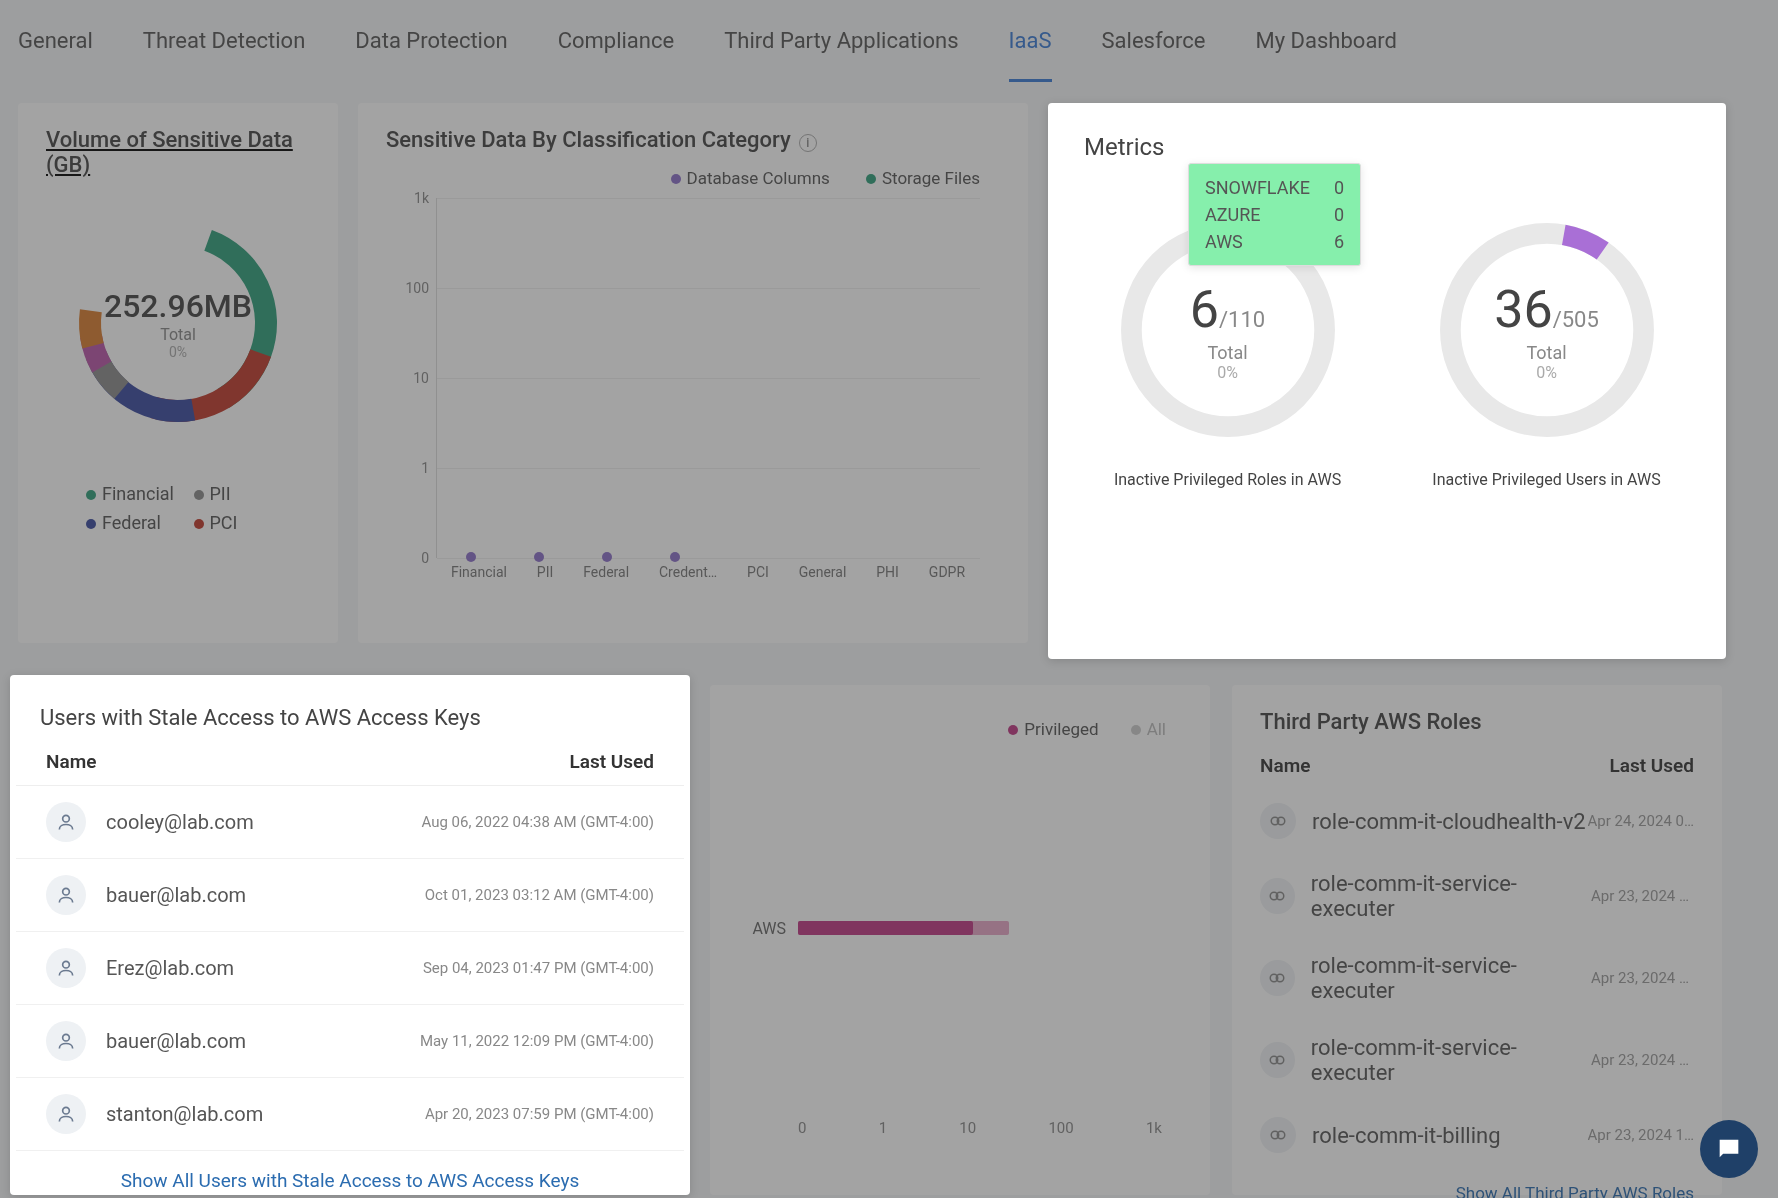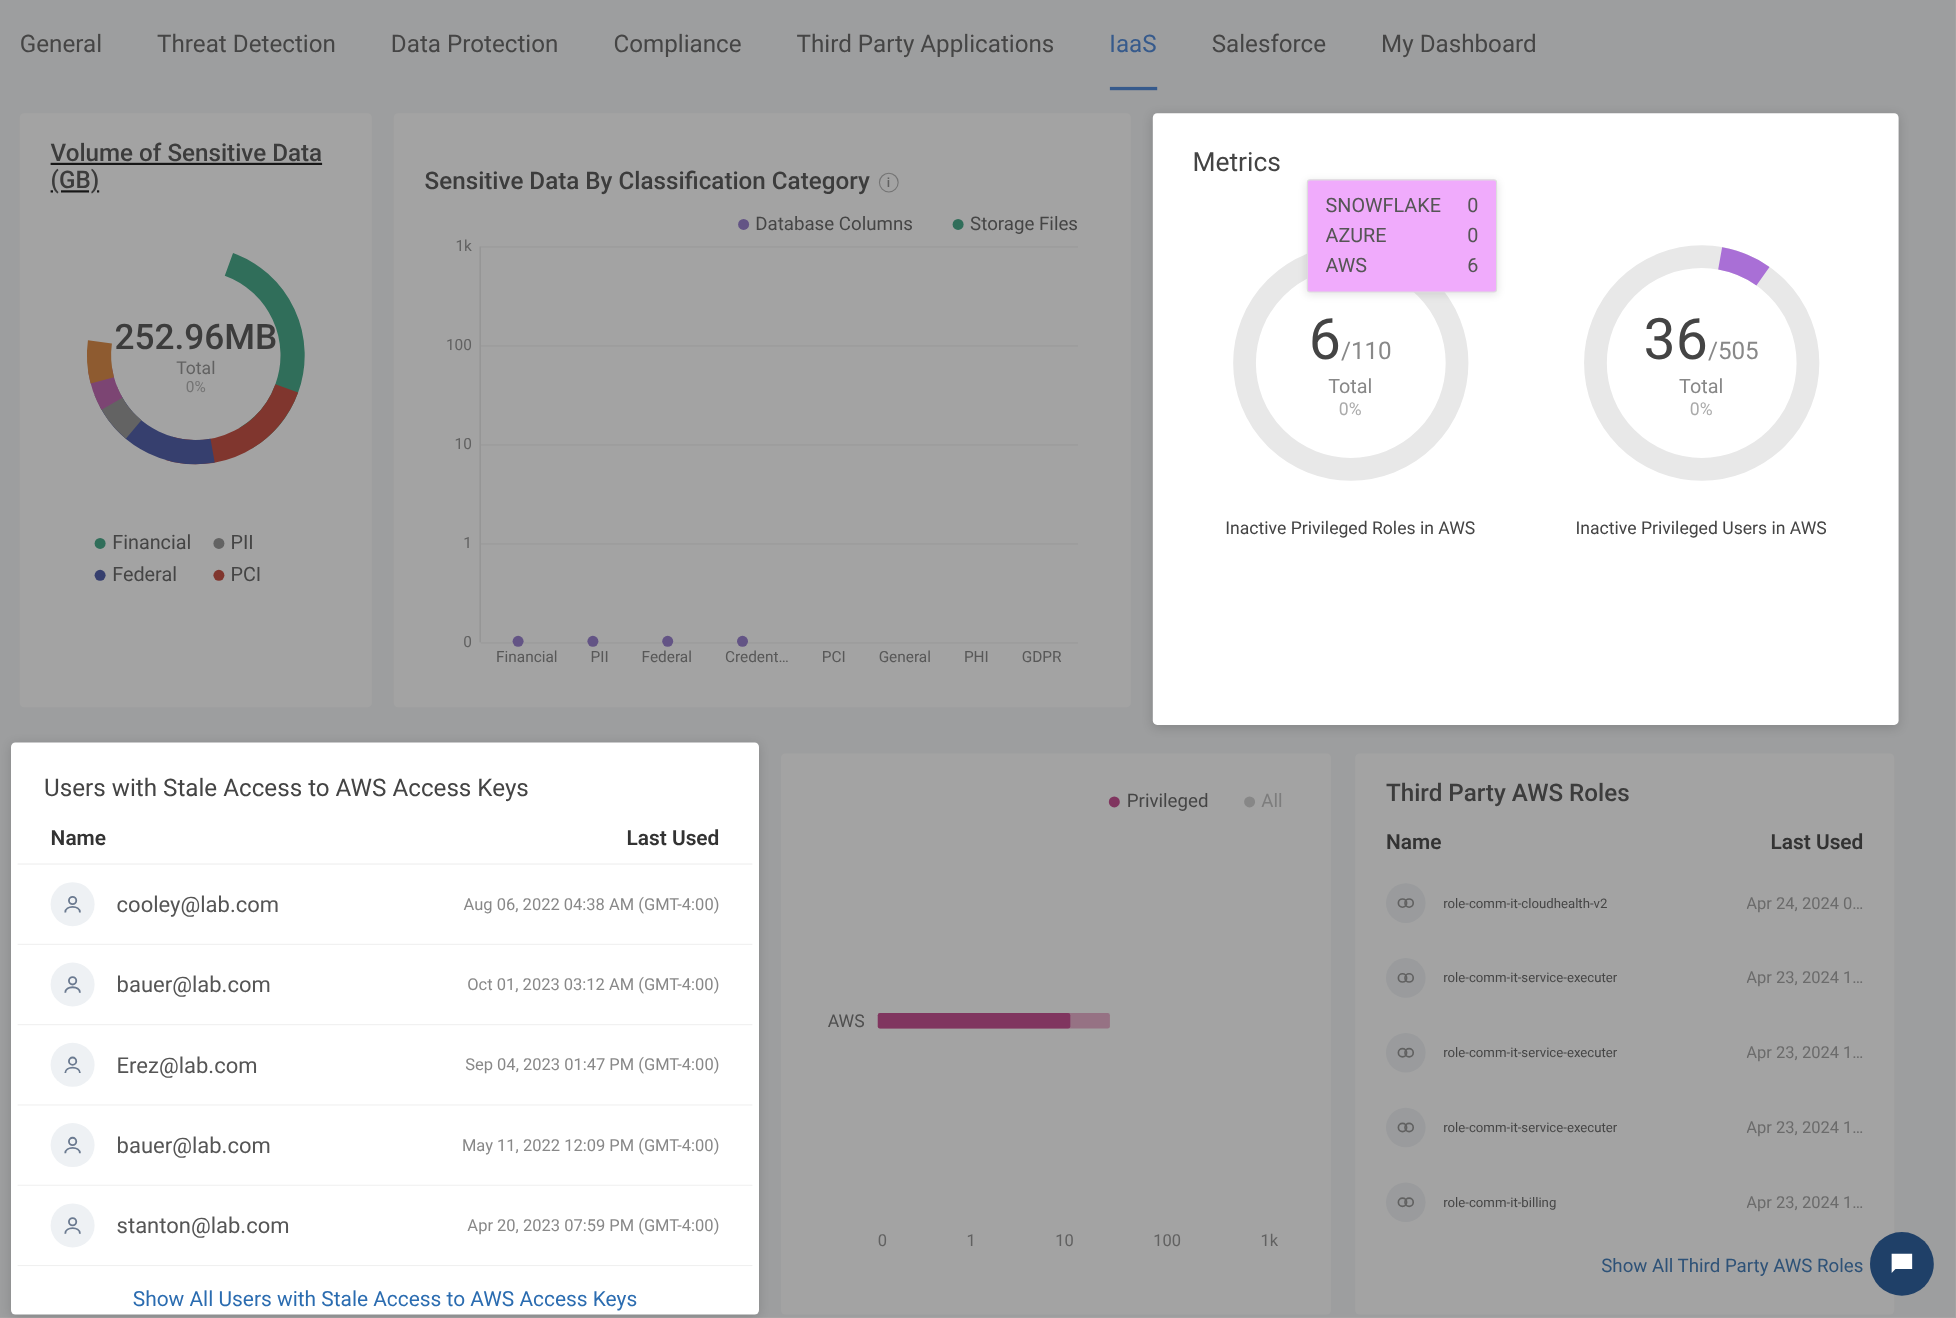--- a/index.html
+++ b/index.html
@@ -27,36 +27,36 @@
 .donut-center { position: absolute; text-align: center; }
 .donut-val { font-size: 32px; color: #444; font-weight: 500; }
 .donut-sub { font-size: 16px; color: #888; }
 .donut-pct { font-size: 14px; color: #aaa; }
 .legend-v { margin-top: 30px; padding-left: 40px; font-size: 18px; color: #555; }
 .legend-v div { display: inline-block; width: 48%; margin-bottom: 8px; }
 .ldot { display:inline-block; width:10px; height:10px; border-radius:50%; margin-right:6px; }
 
 
 .card-class { top: 103px; left: 358px; width: 670px; height: 540px; }
-.card-class .card-title { display:flex; align-items:center; gap:8px;margin-top:26px;}
+.card-class .card-title { display:flex; align-items:flex-end; gap:8px;}
 .info-i { display:inline-flex; width:18px; height:18px; border:1px solid #aaa; border-radius:50%; justify-content:center; align-items:center; font-size:12px; color:#888; }
 .legend-h { text-align: right; font-size: 17px; color:#555; margin: 8px 20px 10px 0;}
 .legend-h span { margin-left: 18px; }
 .bars-area { position: relative; height: 360px; margin-left: 50px; margin-right: 20px; border-left:1px solid #ddd; }
 .y-lbl { position:absolute; right: calc(100% + 8px); font-size:14px; color:#888; transform: translateY(-50%); }
 .gridline { position:absolute; left:0; right:0; border-top:1px solid #eee; }
 .bars { position:absolute; left:0; right:0; bottom:0; top:0; display:flex; justify-content:space-around; align-items:flex-end; }
 .bar-col { width: 40px; display:flex; flex-direction:column; align-items:center; }
 .bar { width: 10px; background:#2f9e7a; position:relative; }
 .bar-dot { position:absolute; top:-6px; left:50%; transform:translateX(-50%); width:10px; height:10px; border-radius:50%; background:#8b6fc9; }
 .x-lbls { display:flex; justify-content:space-around; margin-left:50px; margin-right:20px; font-size:14px; color:#777; margin-top:6px; }
 
 
 .metrics-title { font-size: 24px; color:#444; padding: 30px 36px 14px 36px; }
-.tooltip-box { position:absolute; top:60px; left:140px; background:#f0abfc; border:1px solid #ddd; border-radius:3px; box-shadow:0 2px 8px rgba(0,0,0,0.1); padding:10px 16px; font-size:18px; color:#555; z-index:5; }
+.tooltip-box { position:absolute; top:60px; left:140px; background:#86efac; border:1px solid #ddd; border-radius:3px; box-shadow:0 2px 8px rgba(0,0,0,0.1); padding:10px 16px; font-size:18px; color:#555; z-index:5; }
 .tooltip-box div { display:flex; justify-content:space-between; gap:24px; padding:3px 0;}
 .gauges { display:flex; justify-content:space-around; padding: 40px 20px 10px 20px; }
 .gauge { text-align:center; width: 300px; }
 .gauge-ring { position:relative; width:230px; height:230px; margin: 0 auto 24px auto; }
 .gauge-txt { font-size: 16px; color:#444; line-height:1.4; }
 .gauge-center { position:absolute; top:50%; left:50%; transform:translate(-50%,-50%); text-align:center;}
 .gauge-big { font-size:52px; color:#444; font-weight:400; display:inline;}
 .gauge-sm  { font-size:22px; color:#888; }
 .gauge-sub { font-size:18px; color:#888; margin-top:2px;}
 .gauge-pc  { font-size:16px; color:#aaa; }
@@ -80,21 +80,21 @@
 .hbar-row { position:absolute; top:45%; left:0; right:0; display:flex; align-items:center; }
 .hbar-lbl { position:absolute; right:calc(100% + 12px); font-size:16px; color:#666;}
 .hbar-bg { height:14px; background:#e7a6c6; border-radius:2px; }
 .hbar-fg { height:14px; background:#c03884; border-radius:2px; position:absolute; left:0; }
 .x-axis-p { display:flex; justify-content:space-between; margin-left:60px; margin-right:20px; font-size:15px; color:#888; }
 
 
 .card-roles { top: 685px; left: 1232px; width: 490px; height: 510px; }
 .roles-hdr { display:flex; justify-content:space-between; font-size:19px; font-weight:600; color:#333; margin-top: 20px; padding-bottom:10px; }
 .role-row { display:flex; align-items:center; justify-content:space-between; padding:16px 0; }
-.role-left { display:flex; align-items:center; gap:16px; font-size:12px; color:#555;}
+.role-left { display:flex; align-items:center; gap:16px; font-size:22px; color:#555;}
 .role-ic { width:36px; height:36px; border-radius:50%; background:#eef1f4; display:flex; justify-content:center; align-items:center;}
 .role-date { font-size:15px; color:#999; white-space:nowrap; max-width:130px; overflow:hidden; text-overflow:ellipsis;}
 .show-all-r { text-align:right; color:#2b6cb0; font-size:17px; padding-top:14px; cursor:pointer;}
 
 
 .chat-btn { position:absolute; bottom:20px; right:20px; width:58px; height:58px; border-radius:50%; background:#1f4068; z-index:300; display:flex; justify-content:center; align-items:center; cursor:pointer;}
 
 svg { display:block; }
 </style>
 </head>

